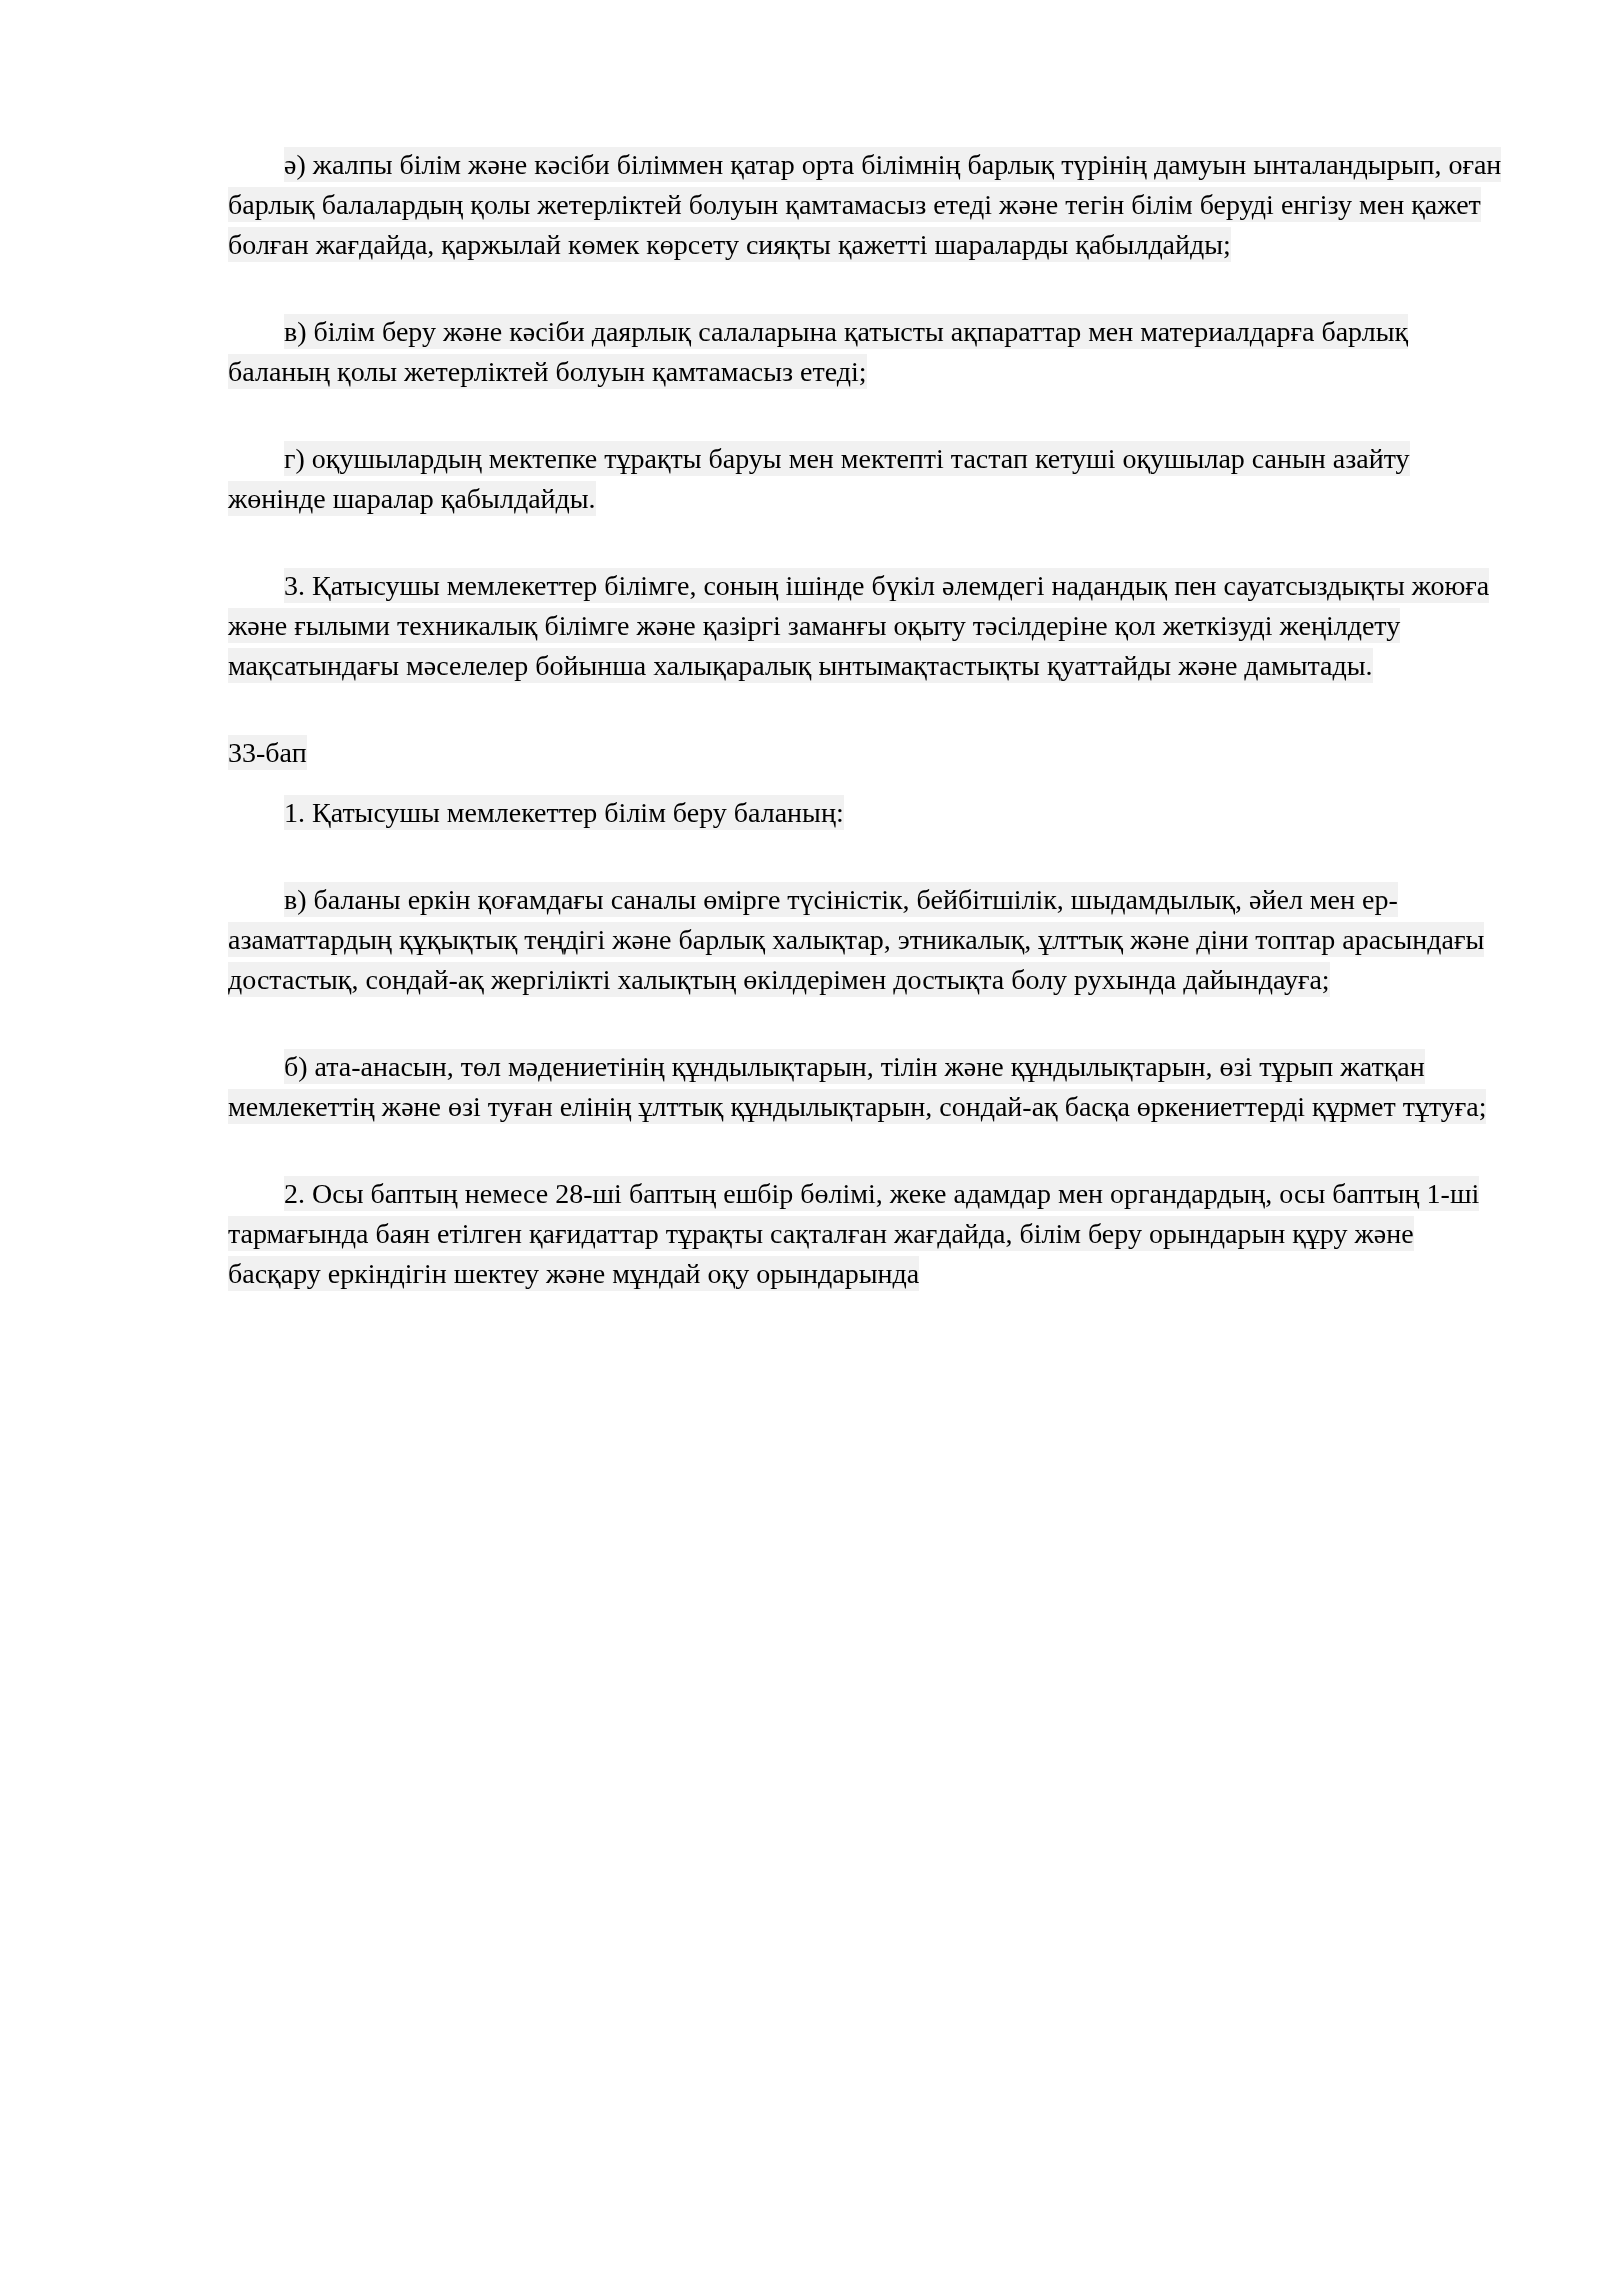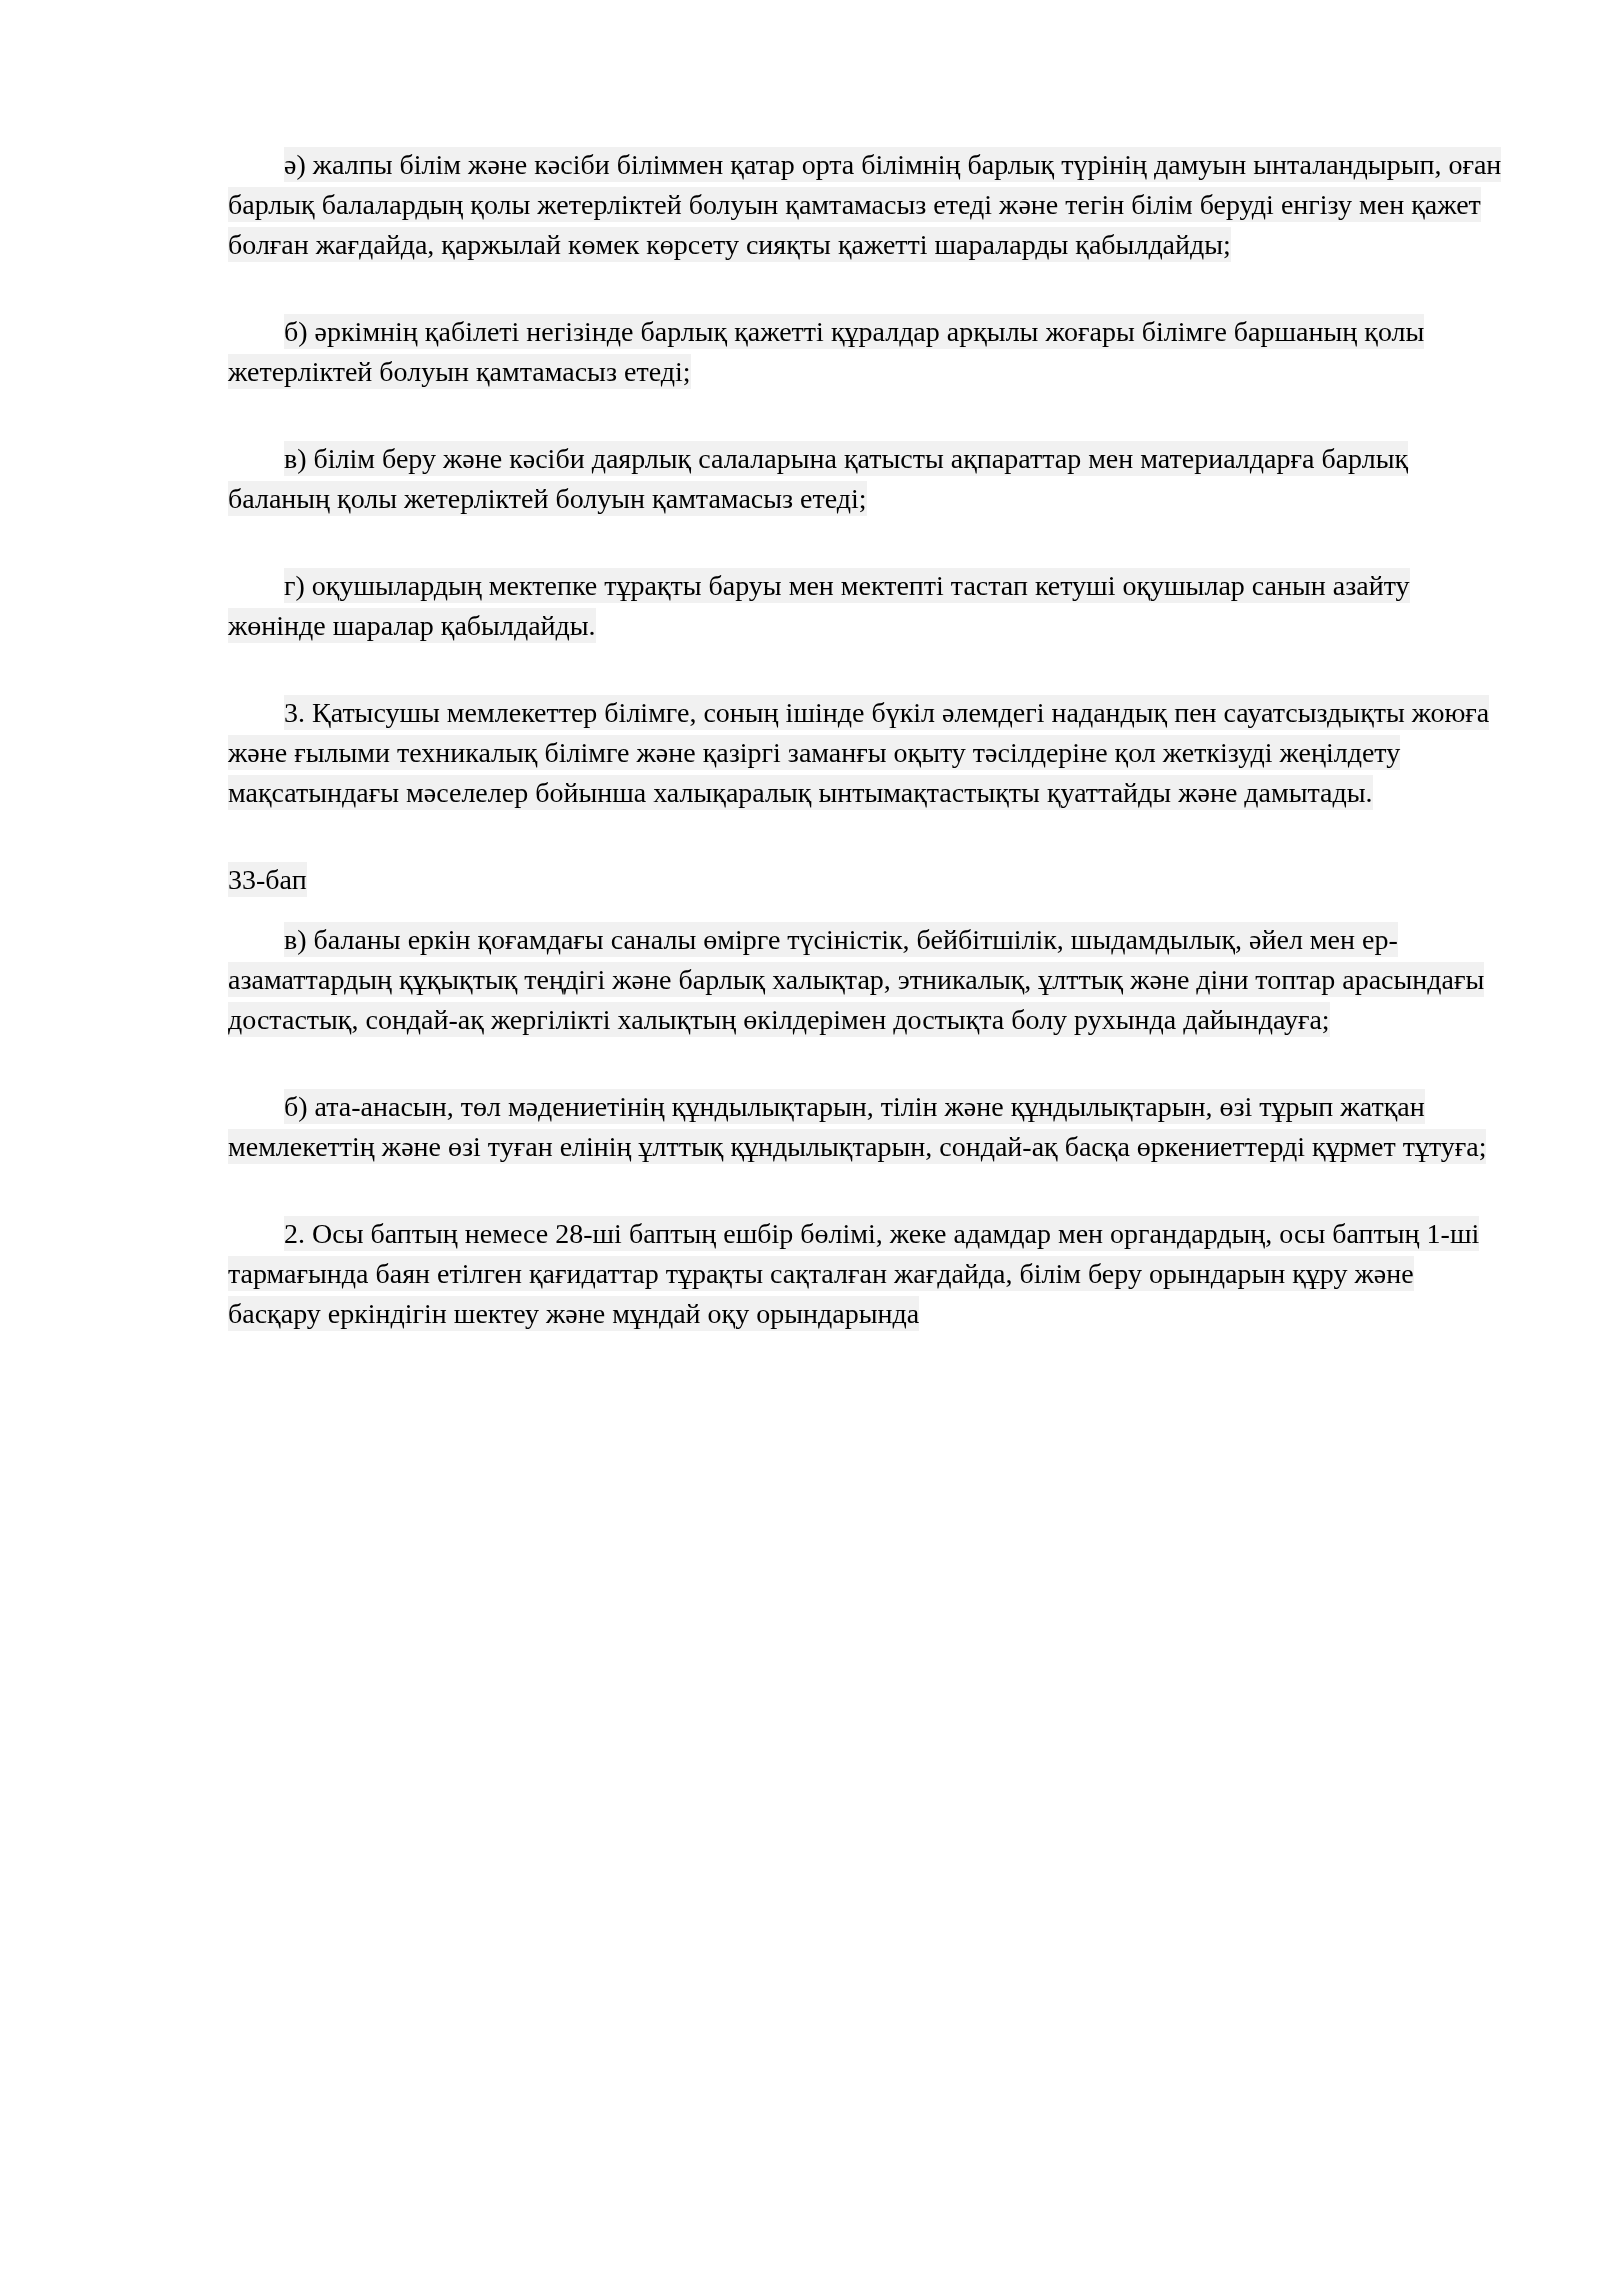--- a/index.html
+++ b/index.html
@@ -37,31 +37,31 @@
     padding: 2px 0;
   }
 </style>
 </head>
 <body>
 
 <div class="page">
 
   <p class="para"><span class="hl">ә) жалпы білім және кәсіби біліммен қатар орта білімнің барлық түрінің дамуын ынталандырып, оған барлық балалардың қолы жетерліктей болуын қамтамасыз етеді және тегін білім беруді енгізу мен қажет болған жағдайда, қаржылай көмек көрсету сияқты қажетті шараларды қабылдайды;</span></p>
 
-  <p class="para"><span class="hl">б) әркімнің қабілеті негізінде барлық қажетті құралдар арқылы жоғары білімге баршаның қолы жетерліктей болуын қамтамасыз етеді;</span></p>
 
   <p class="para"><span class="hl">в) білім беру және кәсіби даярлық салаларына қатысты ақпараттар мен материалдарға барлық баланың қолы жетерліктей болуын қамтамасыз етеді;</span></p>
 
   <p class="para"><span class="hl">г) оқушылардың мектепке тұрақты баруы мен мектепті тастап кетуші оқушылар санын азайту жөнінде шаралар қабылдайды.</span></p>
 
 
   <p class="para"><span class="hl">3. Қатысушы мемлекеттер білімге, соның ішінде бүкіл әлемдегі надандық пен сауатсыздықты жоюға және ғылыми техникалық білімге және қазіргі заманғы оқыту тәсілдеріне қол жеткізуді жеңілдету мақсатындағы мәселелер бойынша халықаралық ынтымақтастықты қуаттайды және дамытады.</span></p>
 
   <p class="para heading"><span class="hl">33-бап</span></p>
 
+  <p class="para"><span class="hl">1. Қатысушы мемлекеттер білім беру баланың:</span></p>
 
 
 
   <p class="para"><span class="hl">в) баланы еркін қоғамдағы саналы өмірге түсіністік, бейбітшілік, шыдамдылық, әйел мен ер-азаматтардың құқықтық теңдігі және барлық халықтар, этникалық, ұлттық және діни топтар арасындағы достастық, сондай-ақ жергілікті халықтың өкілдерімен достықта болу рухында дайындауға;</span></p>
 
   <p class="para"><span class="hl">б) ата-анасын, төл мәдениетінің құндылықтарын, тілін және құндылықтарын, өзі тұрып жатқан мемлекеттің және өзі туған елінің ұлттық құндылықтарын, сондай-ақ басқа өркениеттерді құрмет тұтуға;</span></p>
 
 
   <p class="para"><span class="hl">2. Осы баптың немесе 28-ші баптың ешбір бөлімі, жеке адамдар мен органдардың, осы баптың 1-ші тармағында баян етілген қағидаттар тұрақты сақталған жағдайда, білім беру орындарын құру және басқару еркіндігін шектеу және мұндай оқу орындарында</span></p>
 

